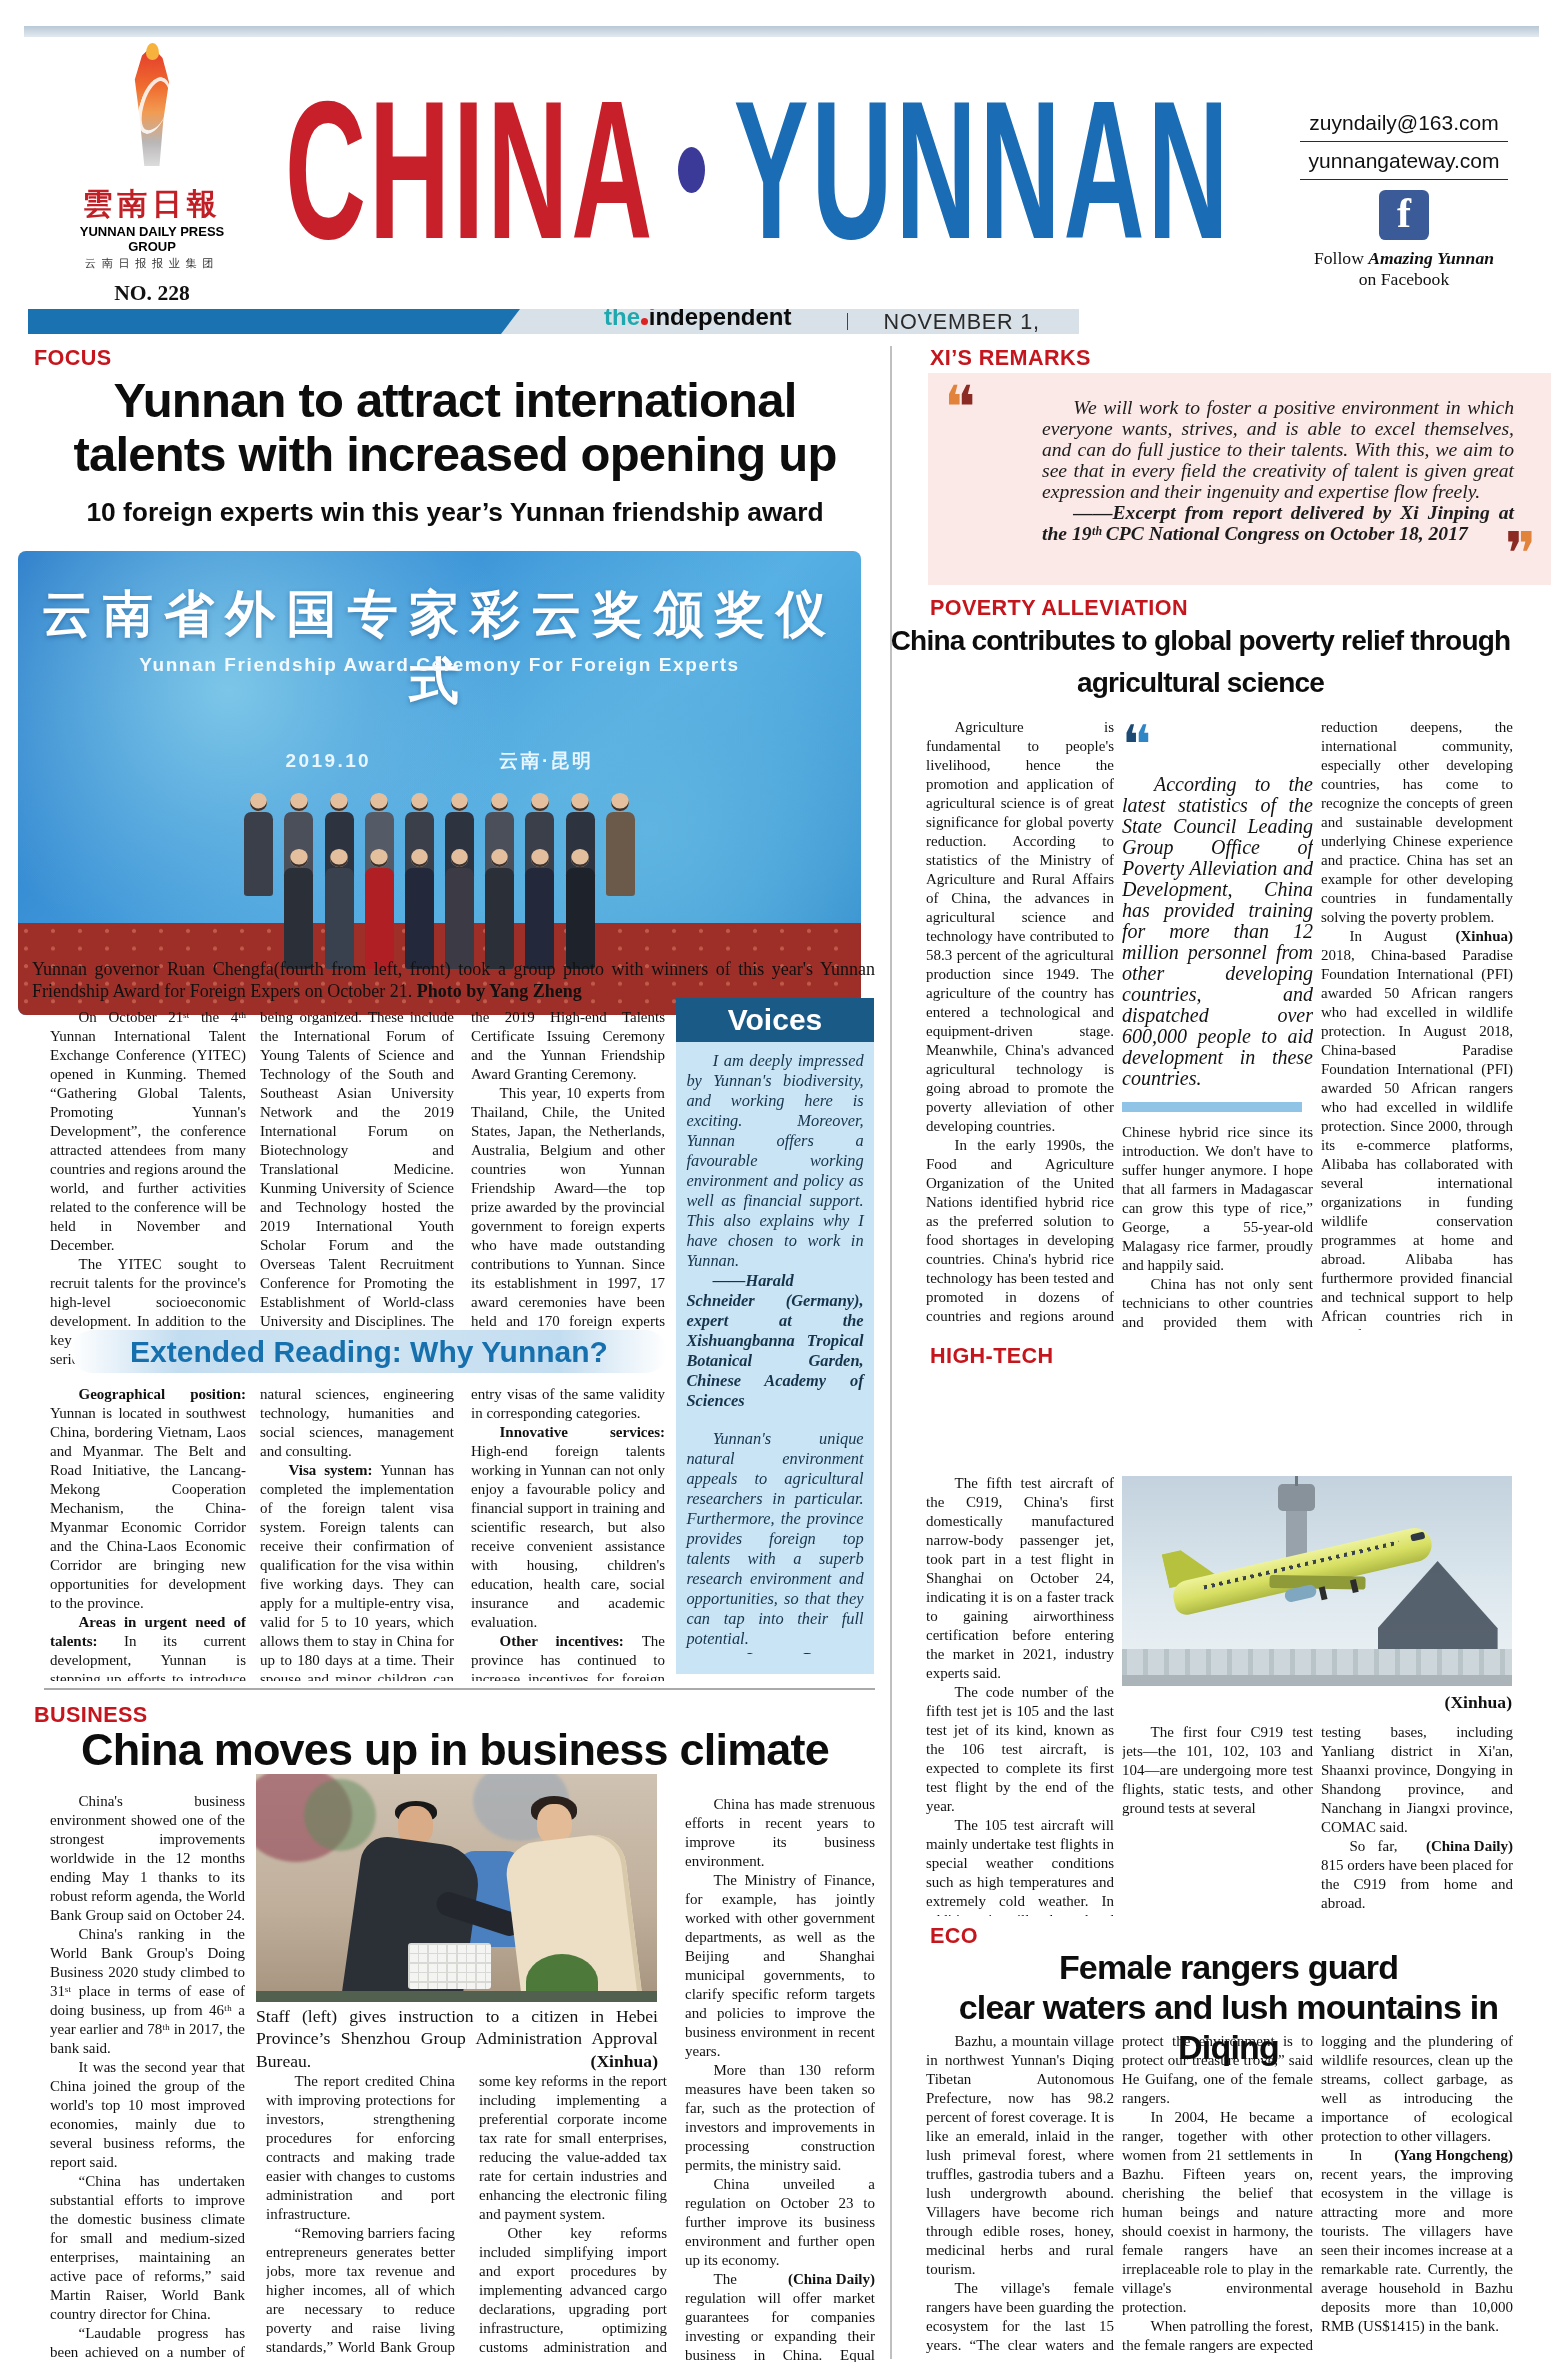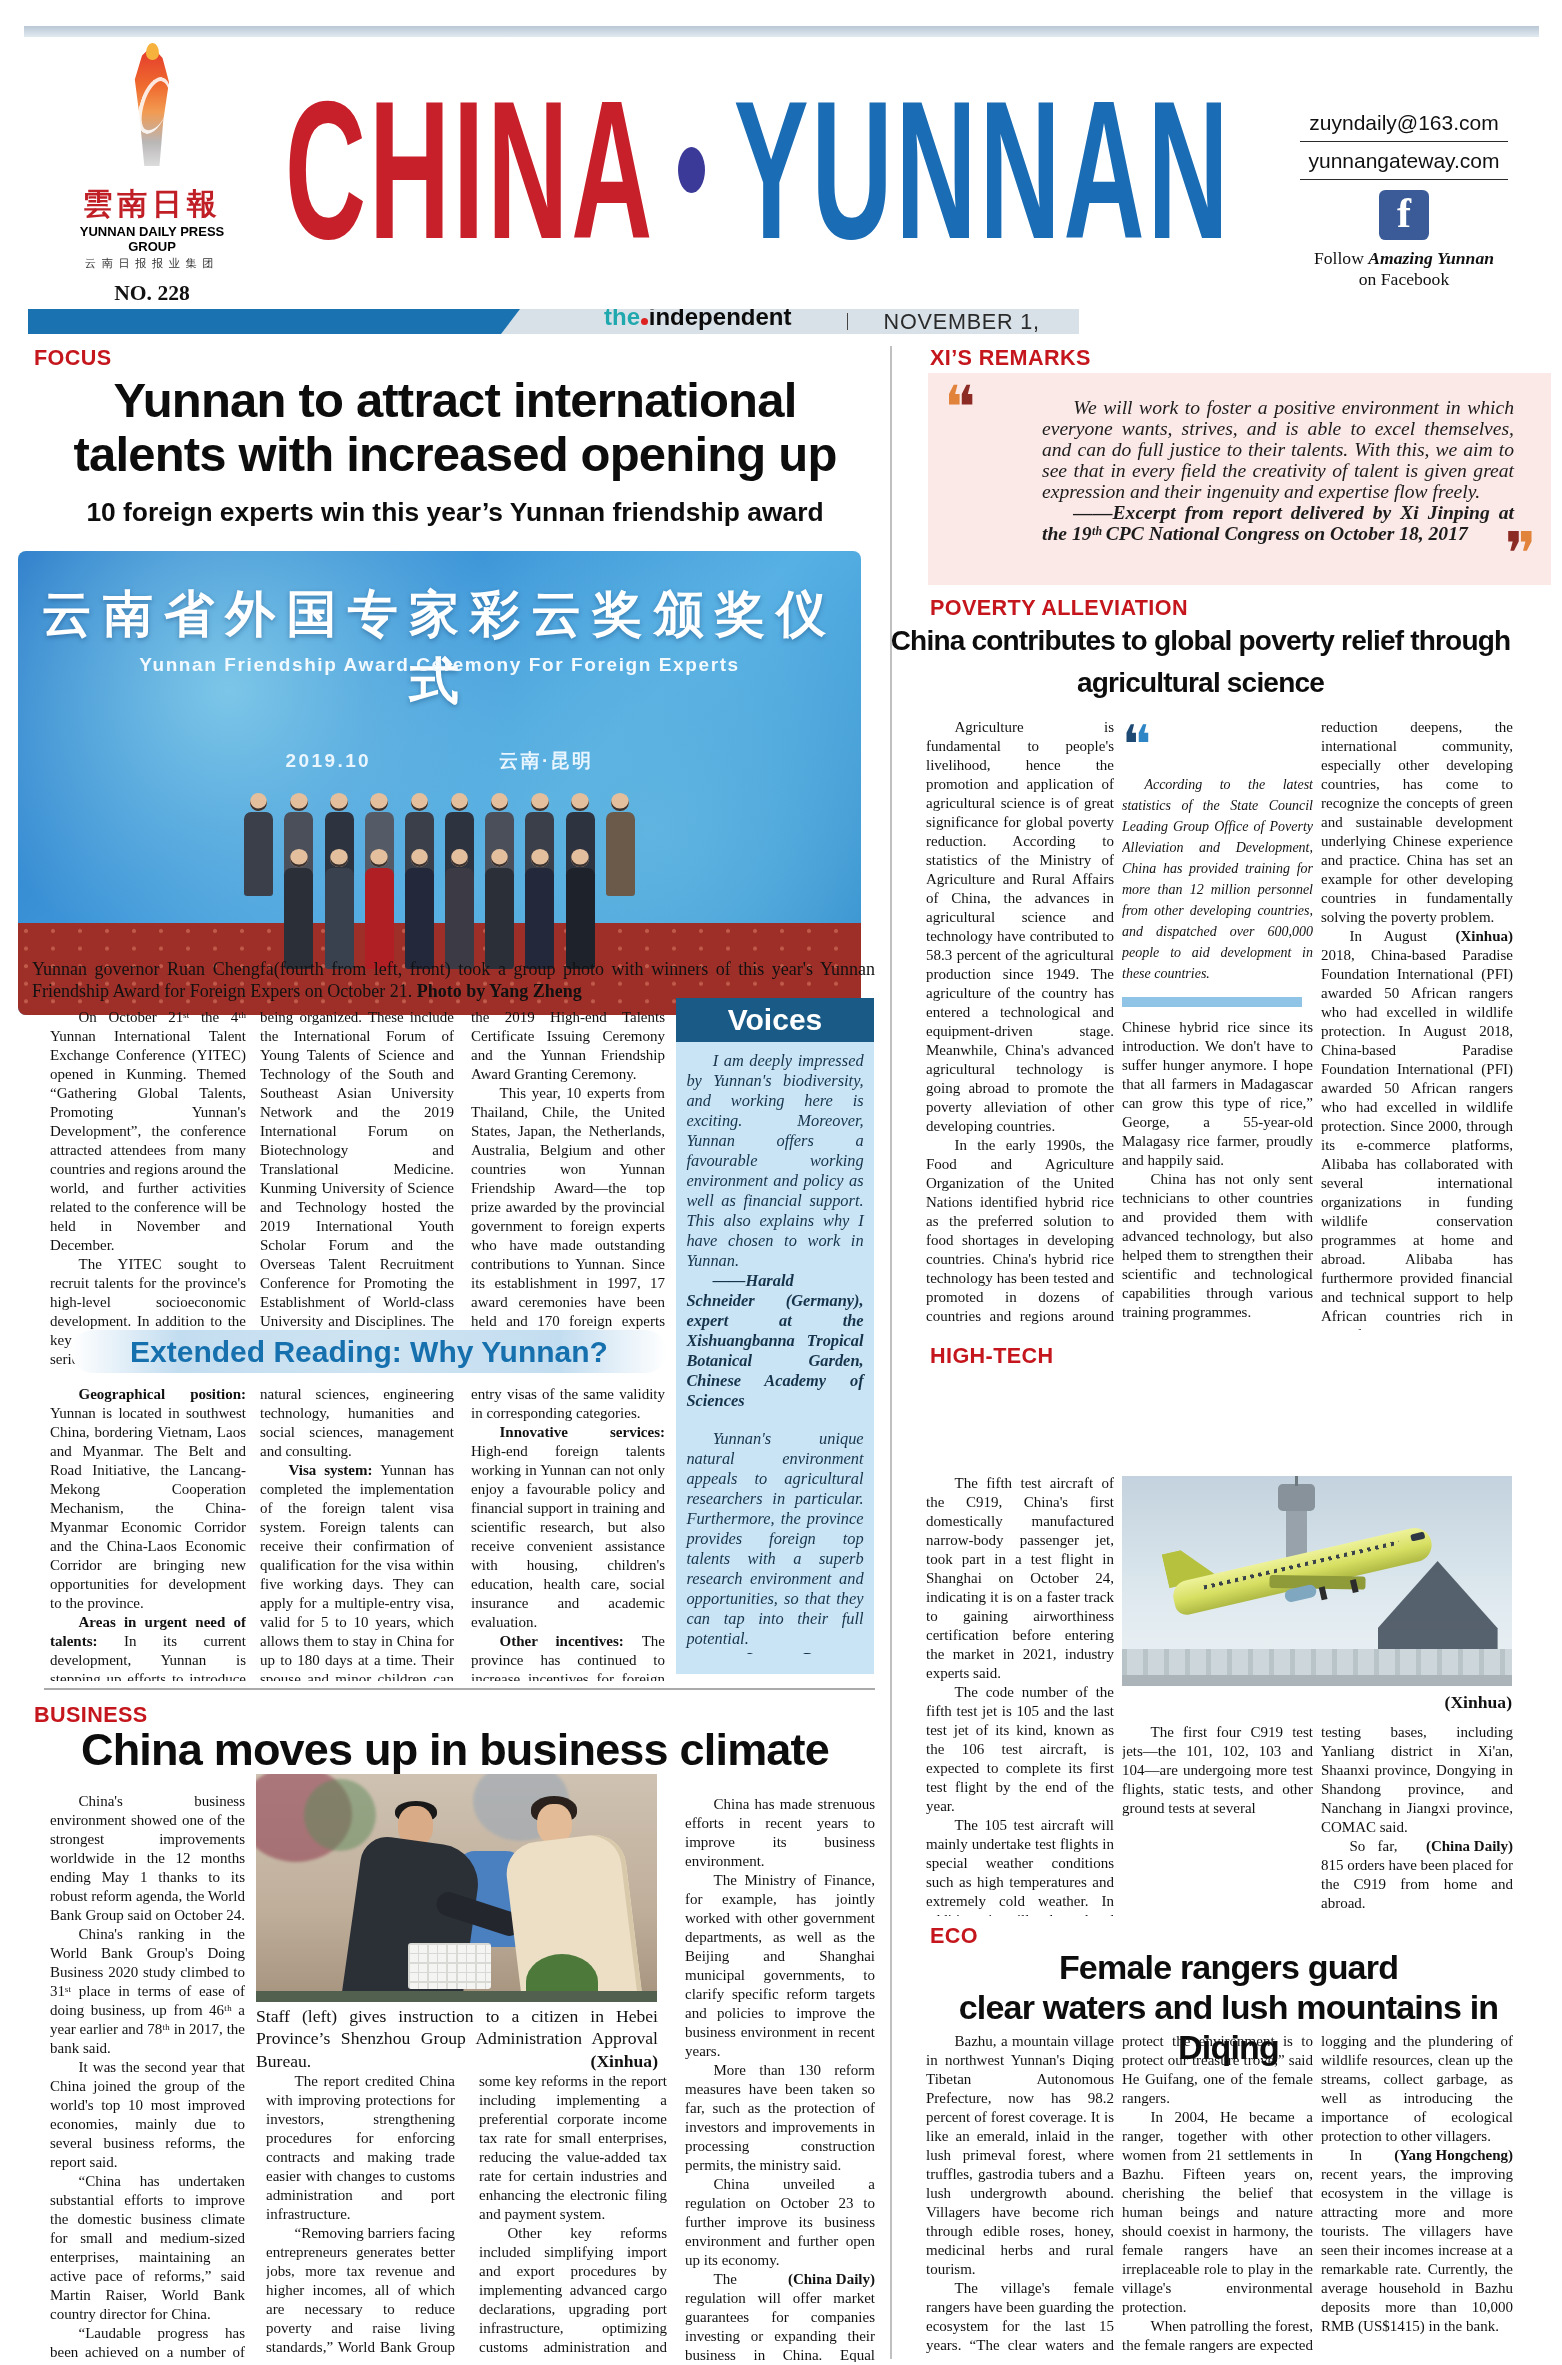--- a/index.html
+++ b/index.html
@@ -107,21 +107,21 @@
   .xi-open{left:16px;top:4.8px;}
   .xi-close{right:21px;bottom:1.6px;}
   .q-or{color:#e2833c;} .q-dr{color:#8c2b24;}
   .q-db{color:#1d4a74;} .q-lb{color:#2e86c6;}
   .xi-text{position:absolute;left:114px;right:37px;top:24px;font-style:italic;font-size:19.6px;line-height:21px;text-align:justify;color:#1c1c1c;}
   .xi-text .xt{text-indent:1.6em;margin:0;}
   .xi-text .xa{font-weight:bold;text-indent:1.6em;margin:0;}
 
   
   .pq-mark{height:51px;letter-spacing:-4.8px;font-family:"DejaVu Sans",sans-serif;font-size:53px;line-height:53px;}
-  .pq-text{font-style:italic;font-size:14px;line-height:21px;text-align:justify;color:#121212;margin:4.8px 0 0 0;text-indent:1.6em;}
+  .pq-text{font-style:italic;font-size:20px;line-height:21px;text-align:justify;color:#121212;margin:4.8px 0 0 0;text-indent:1.6em;}
   .pq-bar{width:180px;height:10.4px;background:#8fc4e6;margin:13px 0 11.2px 0;}
 
   
   .ht-photo{left:1122px;top:1476px;width:390px;height:210px;overflow:hidden;
     background:linear-gradient(#c3d2de 0%,#dde8ee 55%,#eef3f6 100%);}
   .ht-tower{position:absolute;left:164px;top:8px;width:21px;height:112px;background:#97a2aa;border-radius:3.2px;}
   .ht-tower::before{content:"";position:absolute;left:-8px;top:0;width:37px;height:27px;background:#87929a;border-radius:4.8px;}
   .ht-tower::after{content:"";position:absolute;left:8.8px;top:-8px;width:3.2px;height:9.6px;background:#6d787f;}
   .ht-glass{position:absolute;right:14.4px;bottom:29px;width:120px;height:96px;background:#46525e;
     clip-path:polygon(50% 0,100% 70%,100% 100%,0 100%,0 70%);opacity:.9;}

